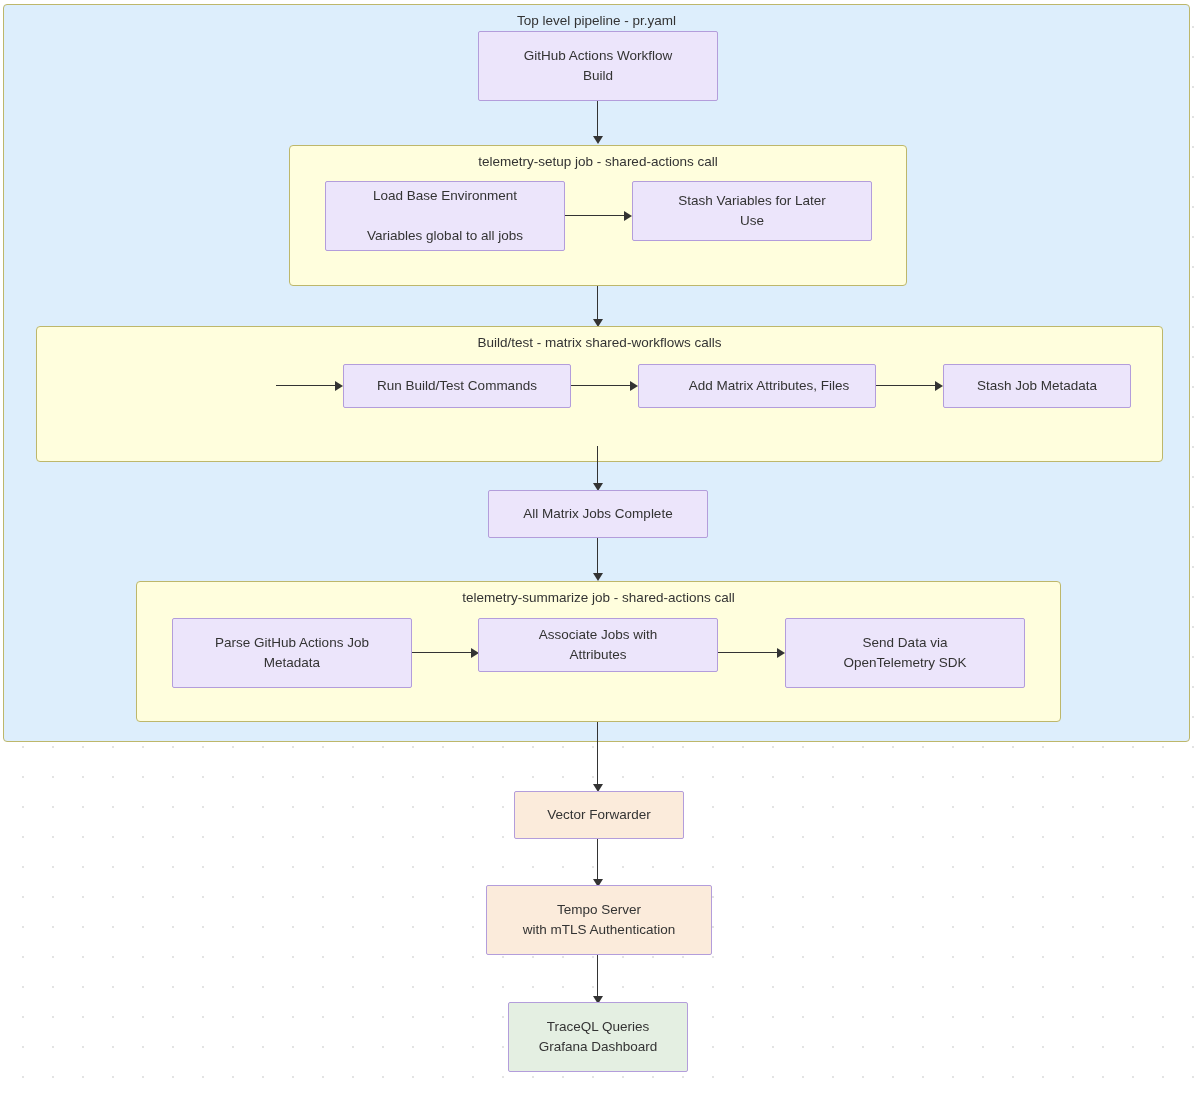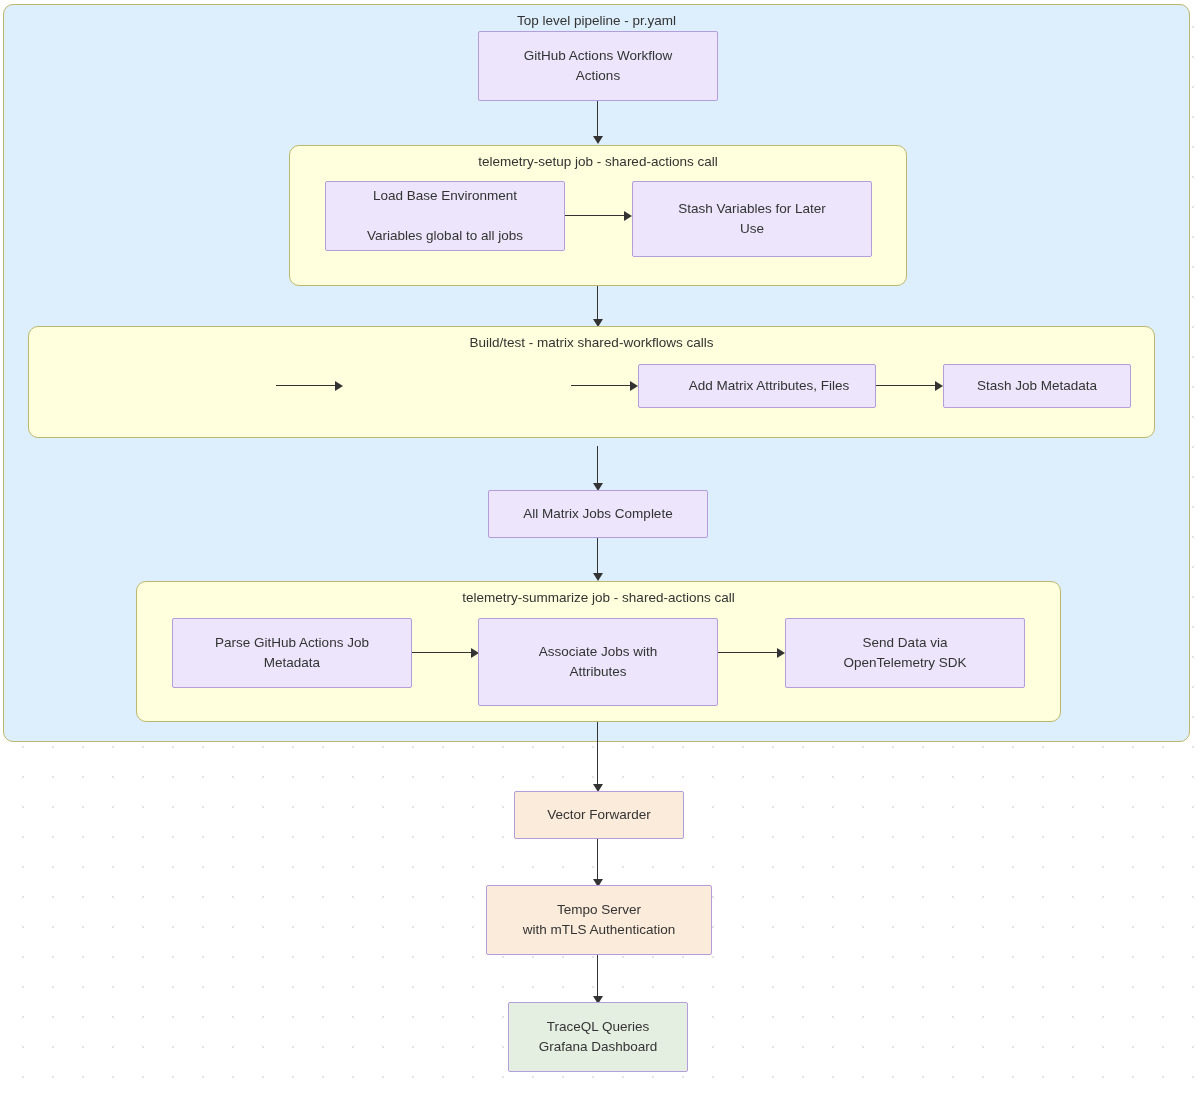--- a/index.html
+++ b/index.html
@@ -22,21 +22,21 @@
     background-color: #ffffff;
     background-image: radial-gradient(circle, #e3e3e3 1.4px, rgba(0,0,0,0) 1.5px);
     background-size: 30px 30px;
     background-position: 8px 12px;
   }
 
   
   .subgraph {
     position: absolute;
     border: 1.3px solid #bdb76b;
-    border-radius: 10px;
+    border-radius: 4px;
   }
   .sg-blue  { background: #ddeefc; }
   .sg-yellow{ background: #fffedd; }
 
   .sg-title {
     position: absolute;
     left: 0;
     width: 100%;
     text-align: center;
     font-size: 13.5px;
@@ -95,53 +95,56 @@
 <body>
 
 <div id="canvas">
 
   <div class="subgraph sg-blue" style="left:3px; top:4px; width:1187px; height:738px;">
     <div class="sg-title" style="top:9px;">Top level pipeline - pr.yaml</div>
   </div>
 
   <div class="node n-lavender" style="left:478px; top:31px; width:240px; height:70px;">
     <span class="ln">GitHub Actions Workflow</span>
-    <span class="ln">Actions</span>
+    <span class="ln">Build</span>
   </div>
 
   <div class="edge edge-v" style="left:597px; top:101px; height:37px;"></div>
   <div class="arrow arrow-down" style="left:593px; top:136px;"></div>
 
   <div class="subgraph sg-yellow" style="left:289px; top:145px; width:618px; height:141px;">
     <div class="sg-title" style="top:9px;">telemetry-setup job - shared-actions call</div>
   </div>
 
   <div class="node n-lavender" style="left:325px; top:181px; width:240px; height:70px;gap:20px;">
     <span class="ln">Load Base Environment</span>
     <span class="ln">Variables global to all jobs</span>
   </div>
 
   <div class="edge edge-h" style="left:565px; top:215px; width:60px;"></div>
   <div class="arrow arrow-right" style="left:624px; top:211px;"></div>
 
-  <div class="node n-lavender" style="left:632px; top:181px; width:240px; height:76px;">
+  <div class="node n-lavender" style="left:632px; top:181px; width:240px; height:60px;">
     <span class="ln">Stash Variables for Later</span>
     <span class="ln">Use</span>
   </div>
 
   <div class="edge edge-v" style="left:597px; top:286px; height:36px;"></div>
   <div class="arrow arrow-down" style="left:593px; top:319px;"></div>
 
-  <div class="subgraph sg-yellow" style="left:28px; top:326px; width:1127px; height:112px;padding-left:36px;">
+  <div class="subgraph sg-yellow" style="left:36px; top:326px; width:1127px; height:136px;padding-left:36px;">
     <div class="sg-title" style="top:9px;">Build/test - matrix shared-workflows calls</div>
   </div>
 
   <div class="edge edge-h" style="left:276px; top:385px; width:60px;"></div>
   <div class="arrow arrow-right" style="left:335px; top:381px;"></div>
 
+  <div class="node n-lavender" style="left:343px; top:364px; width:228px; height:44px;">
+    <span class="ln">Run Build/Test Commands</span>
+  </div>
   <div class="edge edge-h" style="left:571px; top:385px; width:60px;"></div>
   <div class="arrow arrow-right" style="left:630px; top:381px;"></div>
 
   <div class="node n-lavender" style="left:638px; top:364px; width:238px; height:44px;padding-left:30px;">
     <span class="ln">Add Matrix Attributes, Files</span>
   </div>
   <div class="edge edge-h" style="left:876px; top:385px; width:60px;"></div>
   <div class="arrow arrow-right" style="left:935px; top:381px;"></div>
 
   <div class="node n-lavender" style="left:943px; top:364px; width:188px; height:44px;">
@@ -162,21 +165,21 @@
     <div class="sg-title" style="top:9px;">telemetry-summarize job - shared-actions call</div>
   </div>
 
   <div class="node n-lavender" style="left:172px; top:618px; width:240px; height:70px;">
     <span class="ln">Parse GitHub Actions Job</span>
     <span class="ln">Metadata</span>
   </div>
   <div class="edge edge-h" style="left:412px; top:652px; width:60px;"></div>
   <div class="arrow arrow-right" style="left:471px; top:648px;"></div>
 
-  <div class="node n-lavender" style="left:478px; top:618px; width:240px; height:88px;">
+  <div class="node n-lavender" style="left:478px; top:618px; width:240px; height:54px;">
     <span class="ln">Associate Jobs with</span>
     <span class="ln">Attributes</span>
   </div>
   <div class="edge edge-h" style="left:718px; top:652px; width:60px;"></div>
   <div class="arrow arrow-right" style="left:777px; top:648px;"></div>
 
   <div class="node n-lavender" style="left:785px; top:618px; width:240px; height:70px;">
     <span class="ln">Send Data via</span>
     <span class="ln">OpenTelemetry SDK</span>
   </div>

